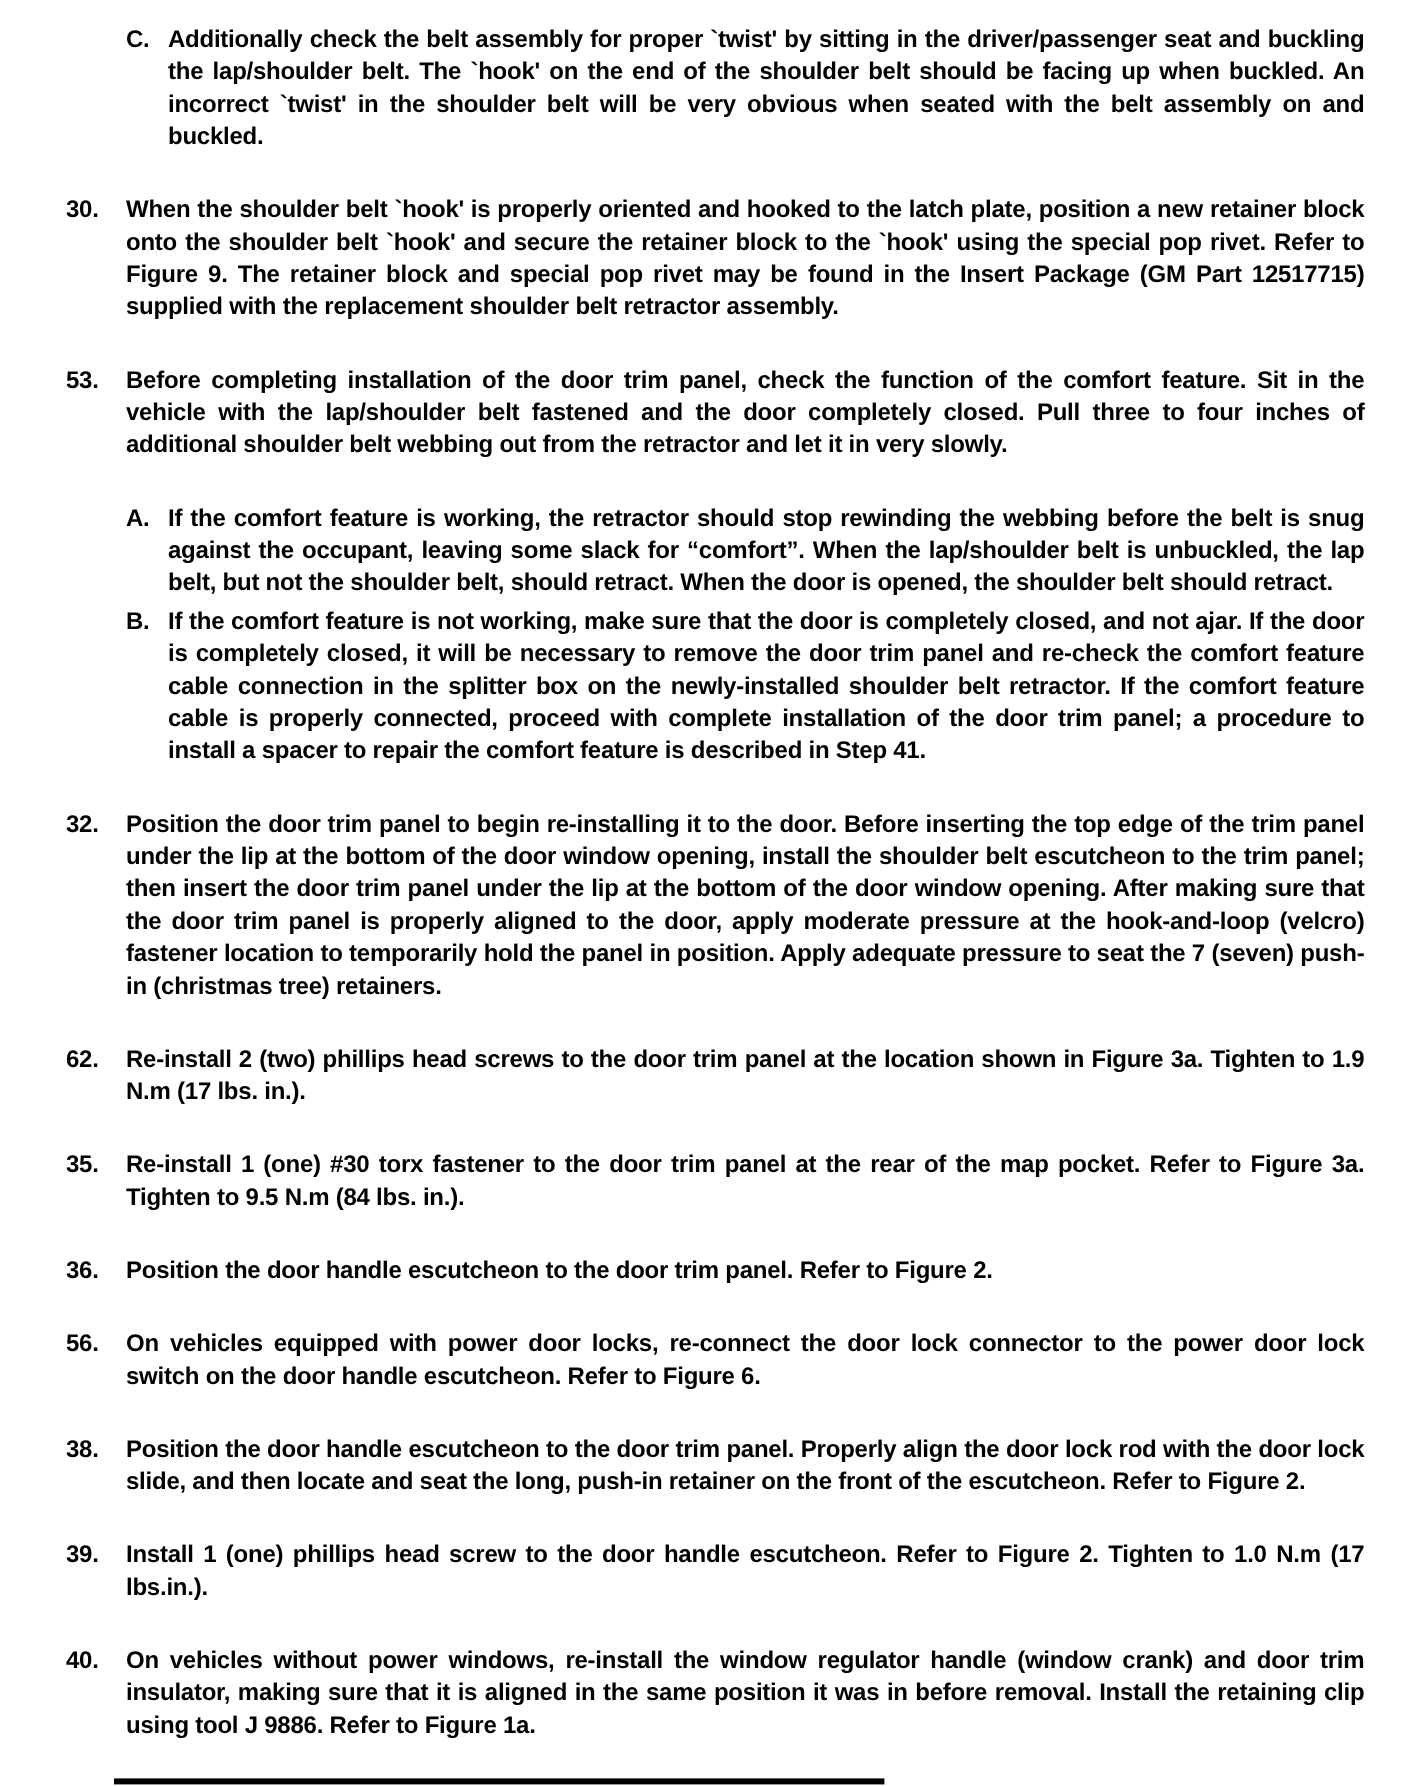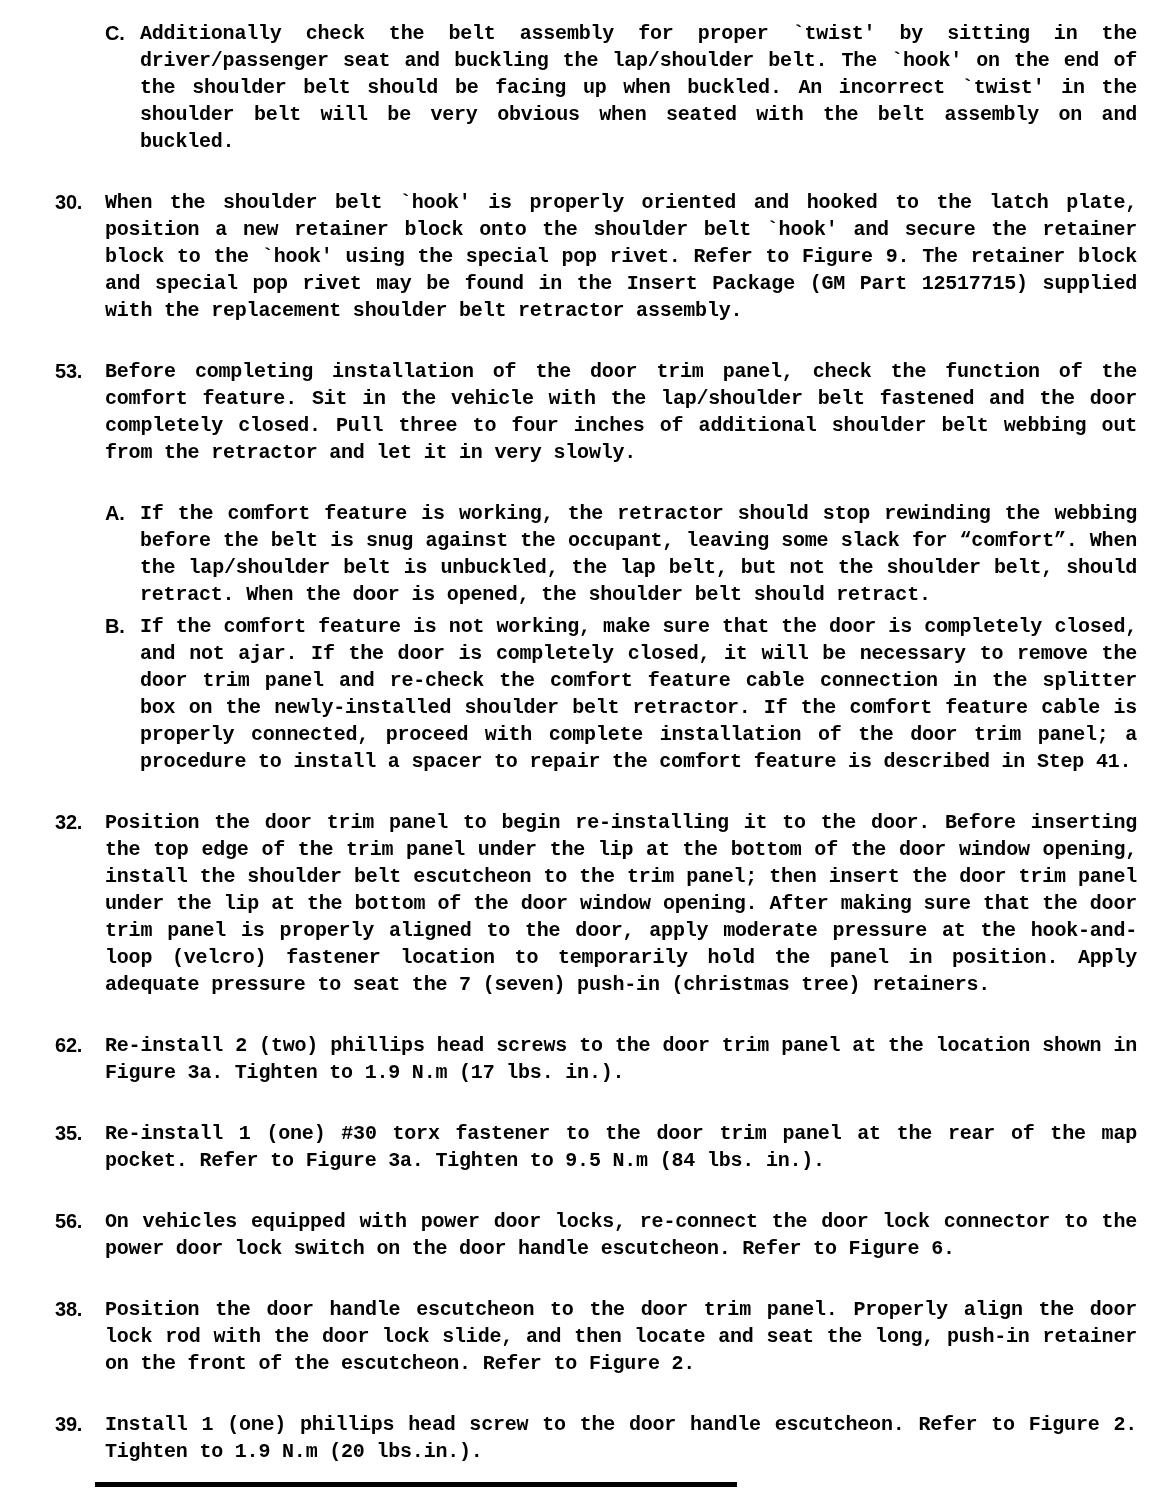--- a/index.html
+++ b/index.html
@@ -21,21 +21,21 @@
   .item {
     display: flex;
     align-items: flex-start;
     margin-bottom: 34px;
     font-size: 20px;
     line-height: 27px;
     font-weight: 700;
     letter-spacing: -0.2px;
   }
   .item .num { flex: 0 0 50px; }
-  .item .body { flex: 1; text-align: justify; font-family: Liberation Mono, monospace; }
+  .item .body { flex: 1; text-align: justify; }
   .item.sub { margin-left: 50px; }
   .item.sub .num { flex: 0 0 35px; }
   .item.tight { margin-bottom: 5px; }
   .bottom-rule {
     position: absolute;
     left: 95px;
     top: 1482px;
     width: 642px;
     height: 5px;
     background: #000000;
@@ -81,34 +81,38 @@
       <span class="num">62.</span>
       <div class="body">Re-install 2 (two) phillips head screws to the door trim panel at the location shown in Figure 3a.  Tighten to 1.9 N.m (17 lbs.  in.).</div>
     </div>
 
 
     <div class="item">
       <span class="num">35.</span>
       <div class="body">Re-install 1 (one) #30 torx fastener to the door trim panel at the rear of the map pocket.  Refer to Figure 3a.  Tighten to 9.5 N.m (84 lbs. in.).</div>
     </div>
 
+    <div class="item">
+      <span class="num">36.</span>
+      <div class="body">Position the door handle escutcheon to the door trim panel. Refer to Figure 2.</div>
+    </div>
 
     <div class="item">
       <span class="num">56.</span>
       <div class="body">On vehicles equipped with power door locks, re-connect the door lock connector to the power door lock switch on the door handle escutcheon.  Refer to Figure 6.</div>
     </div>
 
     <div class="item">
       <span class="num">38.</span>
       <div class="body">Position the door handle escutcheon to the door trim panel. Properly align the door lock rod with the door lock slide, and then locate and seat the long, push-in retainer on the front of the escutcheon.  Refer to Figure 2.</div>
     </div>
 
     <div class="item">
       <span class="num">39.</span>
-      <div class="body">Install 1 (one) phillips head screw to the door handle escutcheon.  Refer to Figure 2.  Tighten to 1.9 N.m (20 lbs.in.).</div>
+      <div class="body">Install 1 (one) phillips head screw to the door handle escutcheon.  Refer to Figure 2.  Tighten to 1.0 N.m (17 lbs.in.).</div>
     </div>
 
     <div class="item">
       <span class="num">40.</span>
       <div class="body">On vehicles without power windows, re-install the window regulator handle (window crank) and door trim insulator, making sure that it is aligned in the same position it was in before removal.  Install the retaining clip using tool J 9886.  Refer to Figure 1a.</div>
     </div>
 
   </div>
 
   <div class="bottom-rule"></div>

